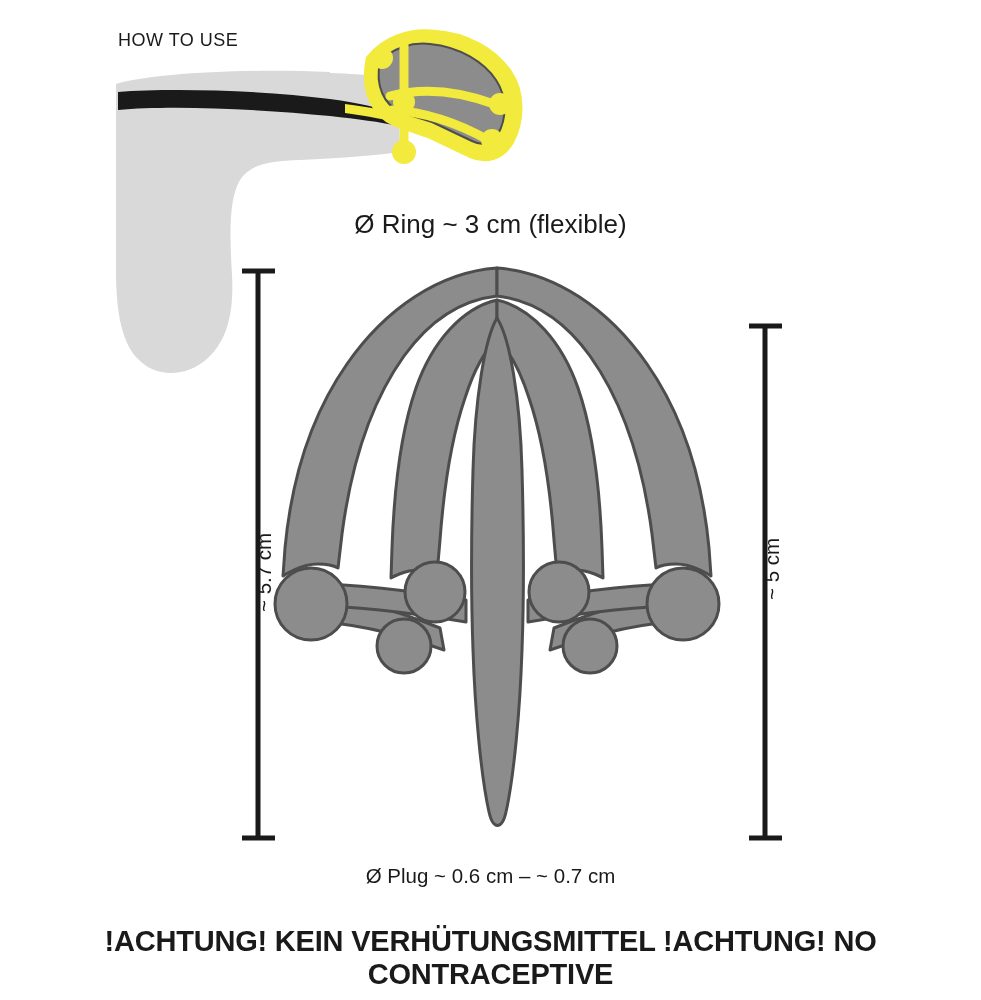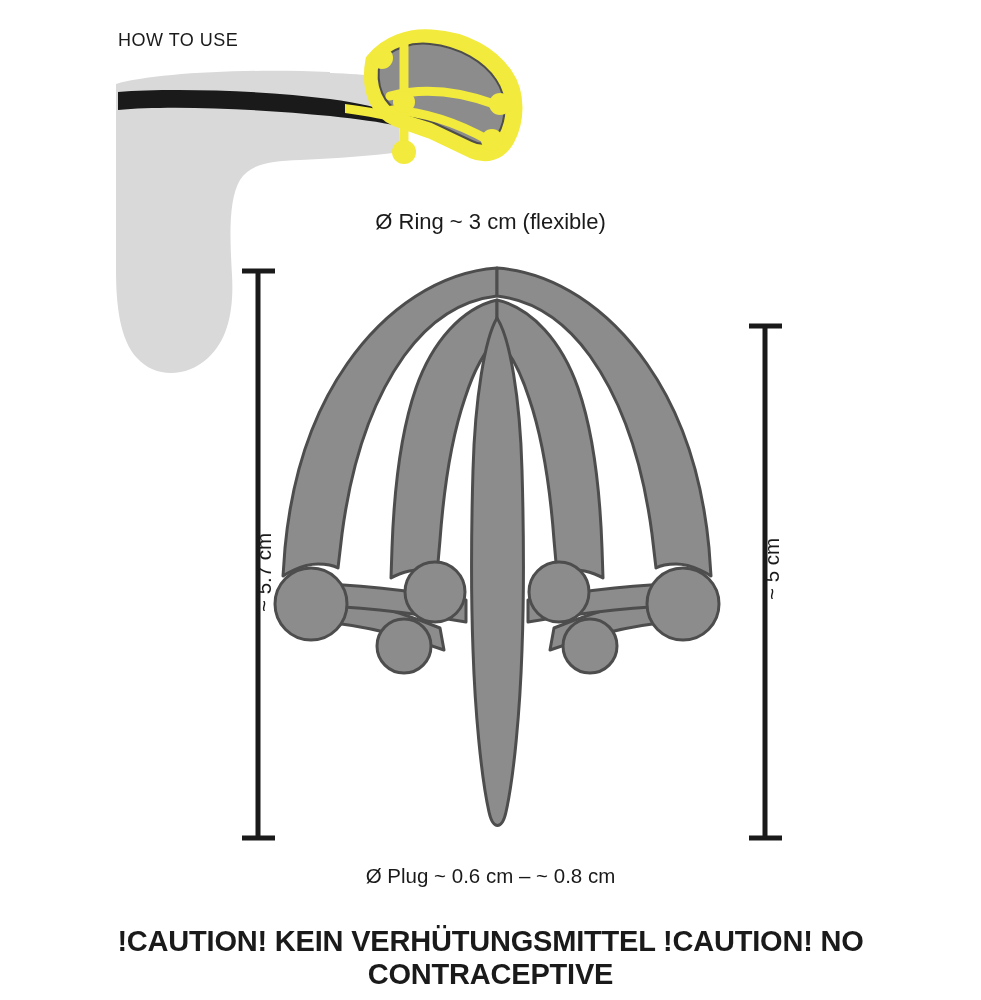--- a/index.html
+++ b/index.html
@@ -36,21 +36,21 @@
     left: 118px;
     top: 30px;
     font-size: 18px;
     letter-spacing: 0.5px;
   }
   #ring-label {
     left: 0;
     top: 209px;
     width: 981px;
     text-align: center;
-    font-size: 22px;
+    font-size: 26px;
   }
   #plug-label {
     left: 0;
     top: 864px;
     width: 981px;
     text-align: center;
     font-size: 20.5px;
   }
   .vert-label {
     font-size: 20.5px;
@@ -218,16 +218,16 @@
   </svg>
 
   <div class="label" id="how-to-use-label">HOW TO USE</div>
 
   <div class="label" id="ring-label">Ø Ring ~ 3 cm (flexible)</div>
 
   <div class="label vert-label" id="height-label">~ 5.7 cm</div>
 
   <div class="label vert-label" id="ring-height-label">~ 5 cm</div>
 
-  <div class="label" id="plug-label">Ø Plug ~ 0.6 cm – ~ 0.8 cm</div>
-
-  <div id="caution-banner">!CAUTION! KEIN VERHÜTUNGSMITTEL !CAUTION! NO CONTRACEPTIVE</div>
+  <div class="label" id="plug-label">Ø Plug ~ 0.6 cm – ~ 0.7 cm</div>
+
+  <div id="caution-banner">!ACHTUNG! KEIN VERHÜTUNGSMITTEL !ACHTUNG! NO CONTRACEPTIVE</div>
 </div>
 
 </body></html>

